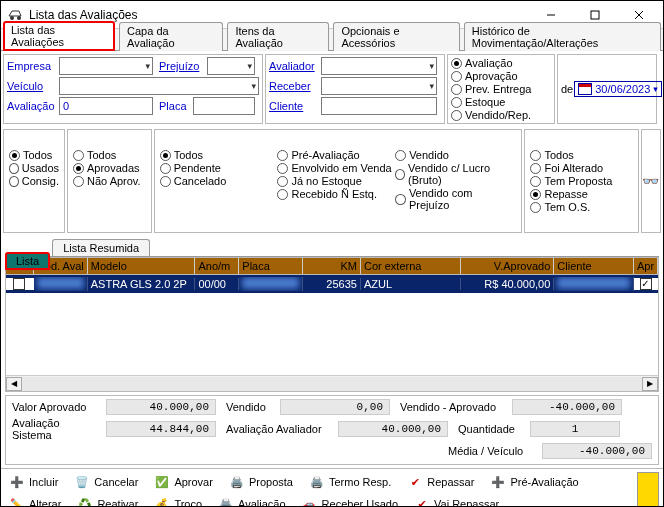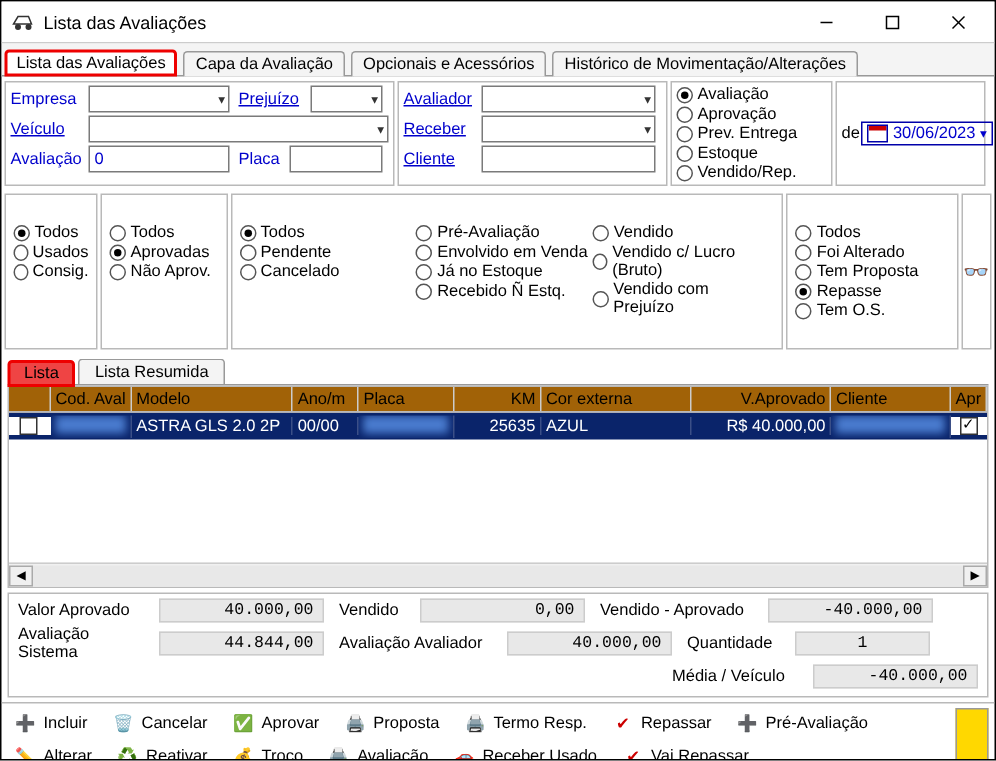--- a/index.html
+++ b/index.html
@@ -89,21 +89,21 @@
   .status-filters{display:flex;padding:2px;gap:2px;}
   .status-group{border:1px solid #b9b9b9;padding:19px 5px;}
   .sg1{width:62px;}
   .sg2{width:85px;}
   .sg3{width:370px; display:flex;}
   .sg3-col{display:flex;flex-direction:column;gap:1px;width:33%;}
   .sg4{width:115px;}
   .binok{width:20px;display:flex;align-items:center;justify-content:center;border:1px solid #b9b9b9;}
   .sub-tabs{display:flex;align-items:flex-end;height:20px;border-bottom:1px solid #999;margin:2px 4px 0;}
   .subtab{padding:2px 10px;border:1px solid #999;border-bottom:none;border-radius:3px 3px 0 0;margin-right:2px;background:#f4f4f4;}
-  .subtab.active{background:#ef4444;border-bottom:1px solid #fff;position:relative;top:2px;}
+  .subtab.active{background:#0f766e;border-bottom:1px solid #fff;position:relative;top:14px;}
   .subtab.hl{border:2px solid #e00;padding:1px 9px;}
   .grid{margin:0 4px;border:1px solid #b9b9b9;height:135px;display:flex;flex-direction:column;}
   .ghead{display:flex;background:#a16207;border-bottom:1px solid #b9b9b9;}
   .ghead .gh{border-right:1px solid #ccc;padding:2px 3px;font-size:11px;overflow:hidden;white-space:nowrap;}
   .gbody{flex:1;overflow:auto;background:#fff;}
   .grow{display:flex;background:#0a246a;color:#fff;height:18px;align-items:center;}
   .gc{border-right:1px solid rgba(255,255,255,0.2);padding:0 3px;overflow:hidden;white-space:nowrap;font-size:11px;}
   .gcw0{width:28px;display:flex;justify-content:center;}
   .gcw1{width:54px;}
   .gcw2{width:108px;}
@@ -157,20 +157,21 @@
       <svg viewBox="0 0 10 10">
         <line x1="1" y1="1" x2="9" y2="9" stroke="#000"></line>
         <line x1="9" y1="1" x2="1" y2="9" stroke="#000"></line>
       </svg>
     </div>
 </div>
 
 <div class="tabs-row">
   <div class="tab active hl">Lista das Avaliações</div>
   <div class="tab">Capa da Avaliação</div>
+  <div class="tab">Itens da Avaliação</div>
   <div class="tab">Opcionais e Acessórios</div>
   <div class="tab">Histórico de Movimentação/Alterações</div>
 </div>
 
 <div class="filters">
   <div class="group g1">
     <div class="row">
       <span class="lbl" style="width:50px">Empresa</span>
       <div class="combo" style="width:94px"></div>
       <a class="lbl" style="width:46px;margin-left:4px">Prejuízo</a>

